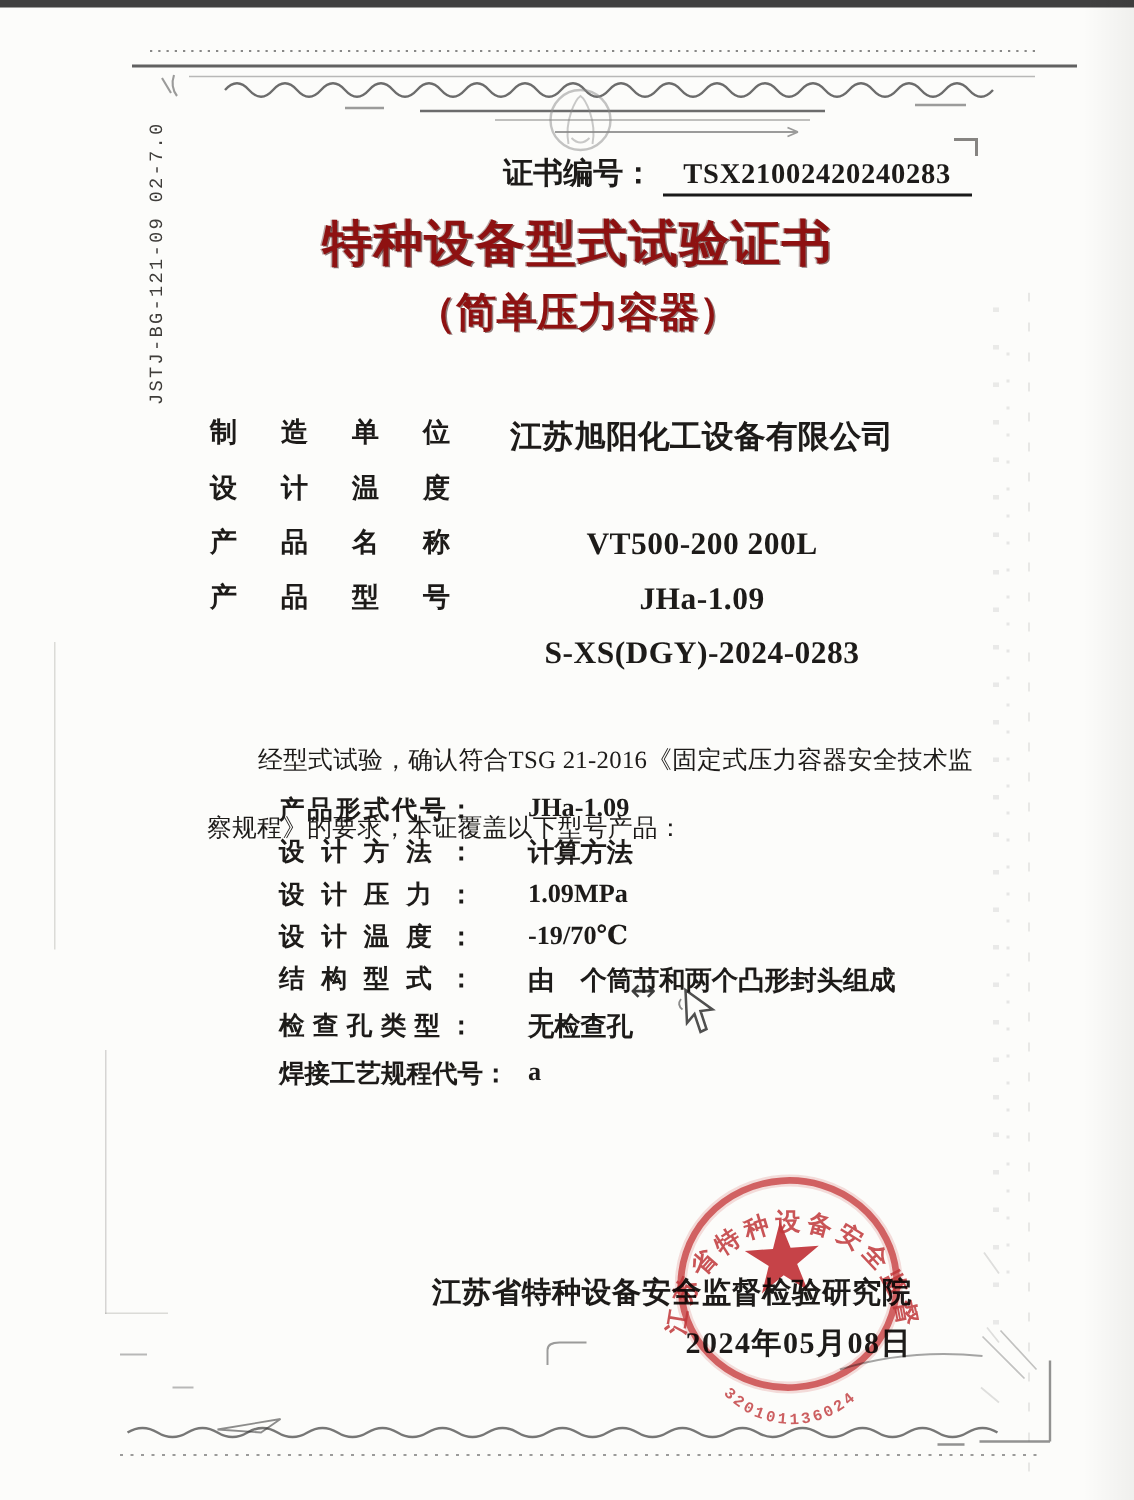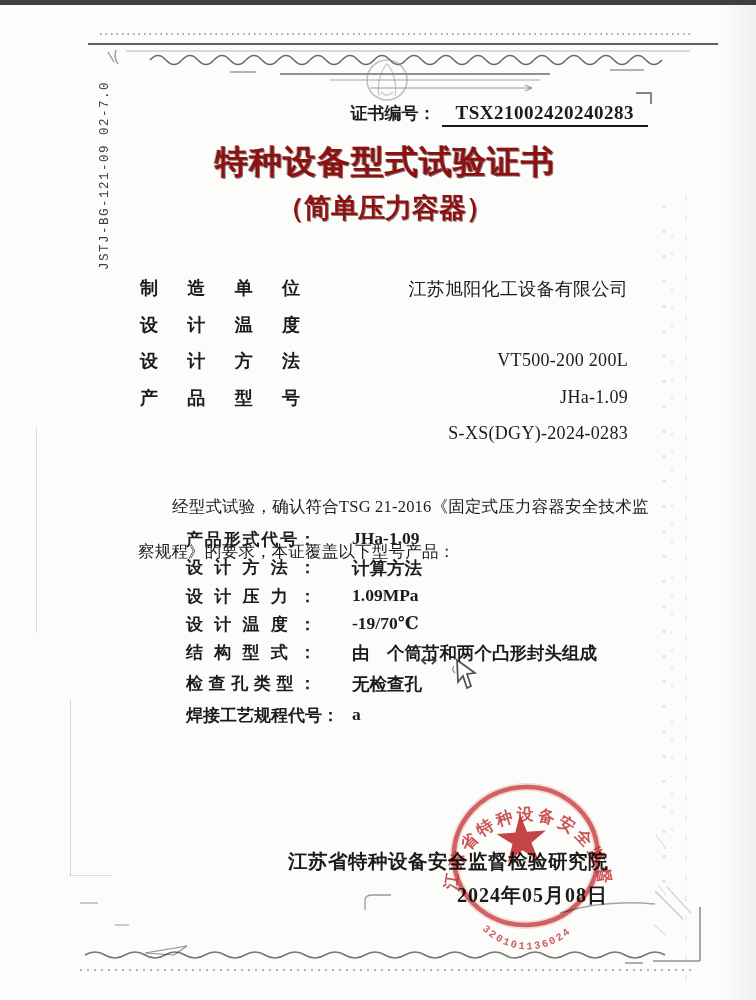--- a/index.html
+++ b/index.html
@@ -12,21 +12,21 @@
     background:linear-gradient(to right,rgba(0,0,0,0),rgba(0,0,0,0.05));}
   .top-strip{position:absolute;left:0;top:0;width:756px;height:5px;background:#262626;opacity:.88;}
   .scrib{position:absolute;pointer-events:none;}
   .vcode{
     position:absolute;left:98px;top:270px;width:170px;
     transform:rotate(-90deg);transform-origin:0 0;
     font-family:"Liberation Mono","DejaVu Sans Mono",monospace;
     font-size:12.5px;letter-spacing:1.5px;color:#3f3d3a;white-space:nowrap;
   }
   .cert-row{position:absolute;left:0;top:102px;width:648px;text-align:right;white-space:nowrap;}
-  .cert-label{font-size:17px;font-weight:600;margin-top:28px;}
+  .cert-label{font-size:20px;font-weight:600;margin-top:28px;}
   .cert-value{
     display:inline-block;font-size:19px;font-weight:600;letter-spacing:.5px;
     border-bottom:2px solid #191919;padding:0 14px 1px 14px;margin-left:6px;
   }
   .title{
     position:absolute;left:0;top:140px;width:770px;text-align:center;
     font-size:33px;font-weight:700;letter-spacing:1px;color:#8e1111;
     text-shadow:1px 1px 0 rgba(45,0,0,.55), -1px 0 0 rgba(70,8,8,.35);
     white-space:nowrap;
   }
@@ -35,22 +35,22 @@
     font-size:27px;font-weight:700;color:#8e1111;
     text-shadow:1px 1px 0 rgba(45,0,0,.5);white-space:nowrap;
   }
   .fields{position:absolute;left:0;top:272px;width:636px;}
   .frow{position:relative;height:36.5px;}
   .flabel{
     position:absolute;left:140px;top:4px;width:160px;
     font-size:18px;font-weight:600;text-align:justify;text-align-last:justify;white-space:nowrap;
   }
   .fvalue{
-    position:absolute;left:308px;top:5px;width:320px;text-align:right;
-    font-size:18px;font-weight:400;letter-spacing:.3px;white-space:nowrap;
+    position:absolute;left:308px;top:5px;width:320px;text-align:center;
+    font-size:21px;font-weight:700;letter-spacing:.3px;white-space:nowrap;
   }
   .statement{
     position:absolute;left:138px;top:484px;width:518px;
     font-size:16.5px;font-weight:400;line-height:45px;text-indent:34px;letter-spacing:.2px;
   }
   .specs{position:absolute;left:186px;top:526px;width:520px;}
   .srow{position:relative;height:28.3px;}
   .srow.gap{margin-top:3px;}
   .slabel{
     position:absolute;left:0;top:2px;width:130px;
@@ -111,21 +111,21 @@
 
   <div class="fields">
     <div class="frow">
       <span class="flabel">制造单位</span>
       <span class="fvalue">江苏旭阳化工设备有限公司</span>
     </div>
     <div class="frow">
       <span class="flabel">设计温度</span>
     </div>
     <div class="frow">
-      <span class="flabel">设计方法</span>
+      <span class="flabel">产品名称</span>
       <span class="fvalue">VT500-200 200L</span>
     </div>
     <div class="frow">
       <span class="flabel">产品型号</span>
       <span class="fvalue">JHa-1.09</span>
     </div>
     <div class="frow">
       <span class="fvalue">S-XS(DGY)-2024-0283</span>
     </div>
   </div>

